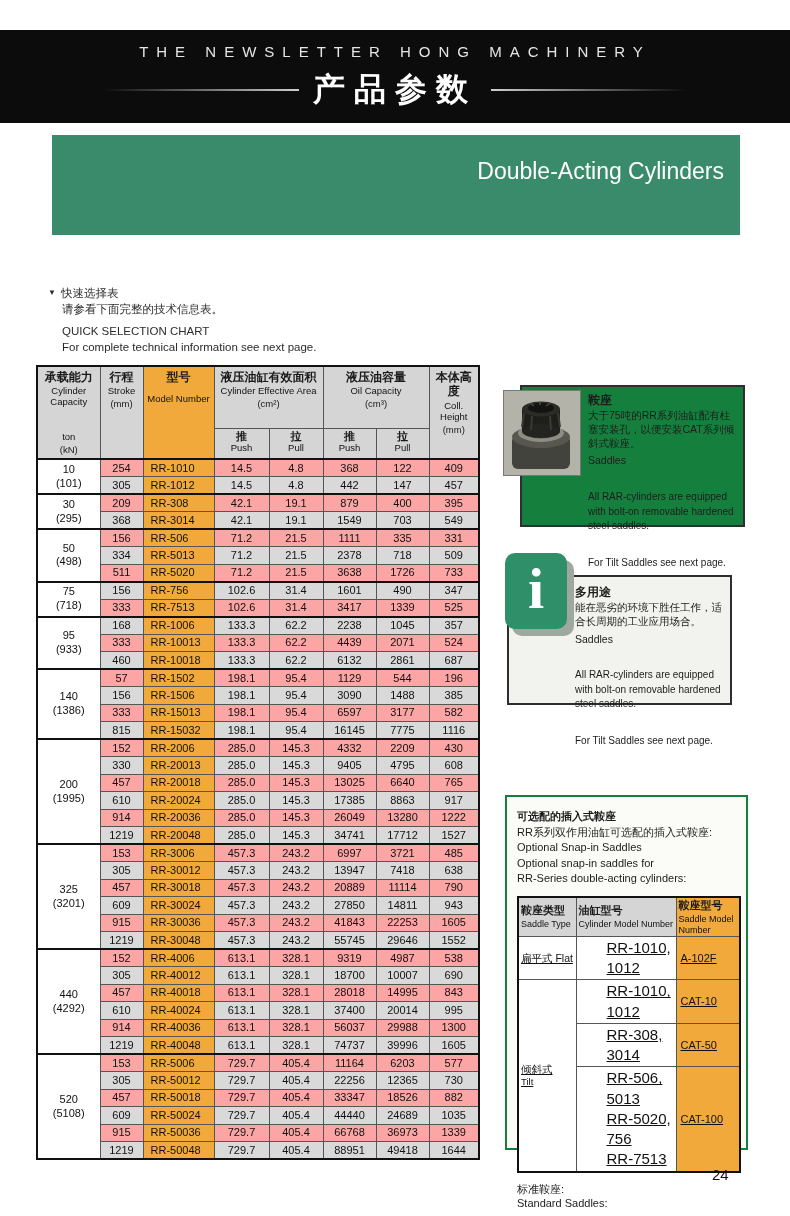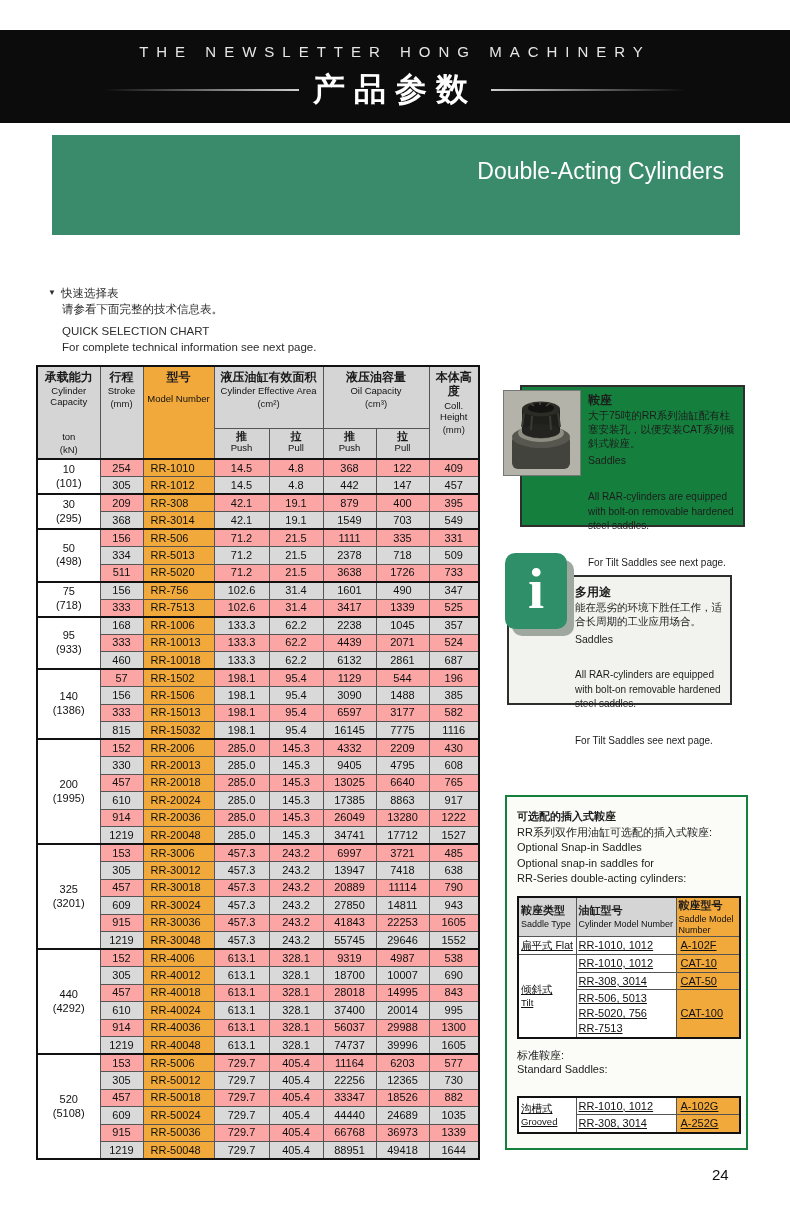--- a/index.html
+++ b/index.html
@@ -96,21 +96,21 @@
   .saddle-table th,.saddle-table td{border:1px solid #555;padding:1px 2px;text-align:left;}
   .saddle-table thead th{background:#d5d5d5;}
   .saddle-table col.c-type{width:58px;}
   .saddle-table col.c-model{width:100px;}
   .saddle-table col.c-saddle{width:64px;}
   .saddle-table .h-zh{font-size:11px;}
   .saddle-table .h-en{font-size:9px;}
   .saddle-table td{font-size:10.5px;line-height:1.35;color:#111;text-decoration:underline;}
   .saddle-table td.type-cell{font-size:10.5px;}
   .saddle-table td.type-cell .en{font-size:9.5px;}
-  .saddle-table td.model-cell2{font-size:11px;}
+  .saddle-table td.model-cell2{font-size:15px;padding-left:30px;}
   .saddle-table td.saddle-cell{background:#f2a93b;text-align:left;padding-left:4px;font-size:11px;}
   .std-title{margin-top:9px;font-size:11px;line-height:1.3;}
   .page-num{position:absolute;left:712px;top:1166px;font-size:15px;color:#111;}
 </style>
 </head>
 <body>
 
 <div class="masthead">
   <div class="kicker">THE NEWSLETTER HONG MACHINERY</div>
   <div class="title-row">

